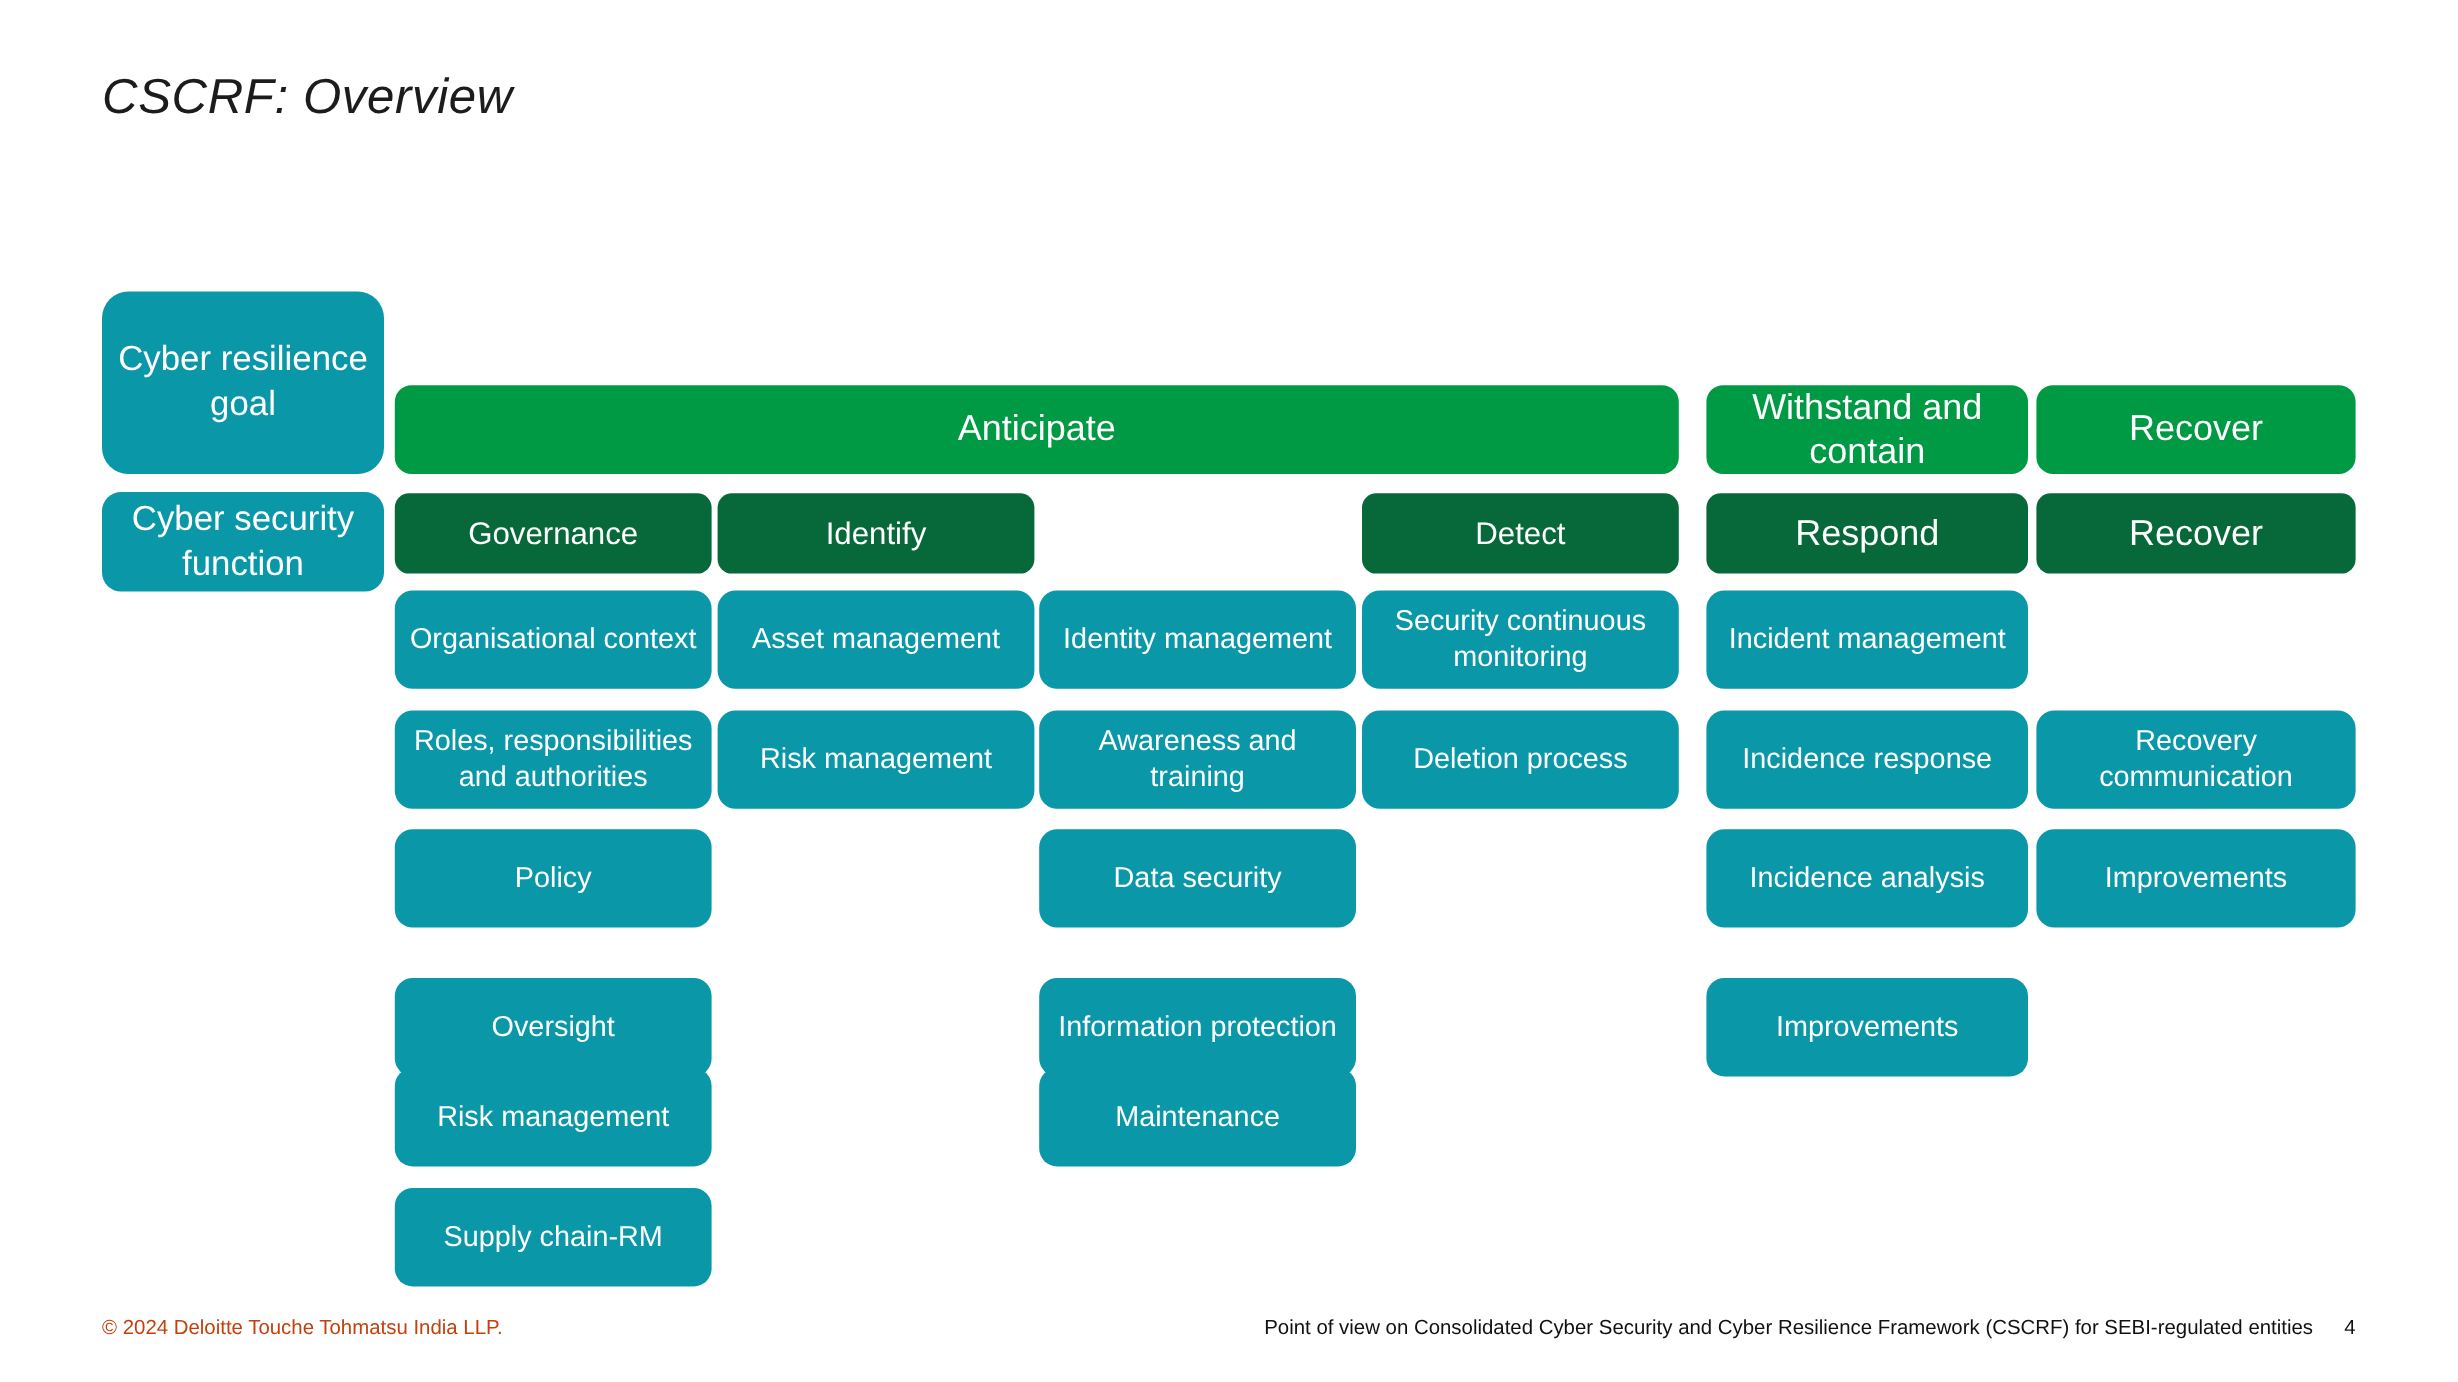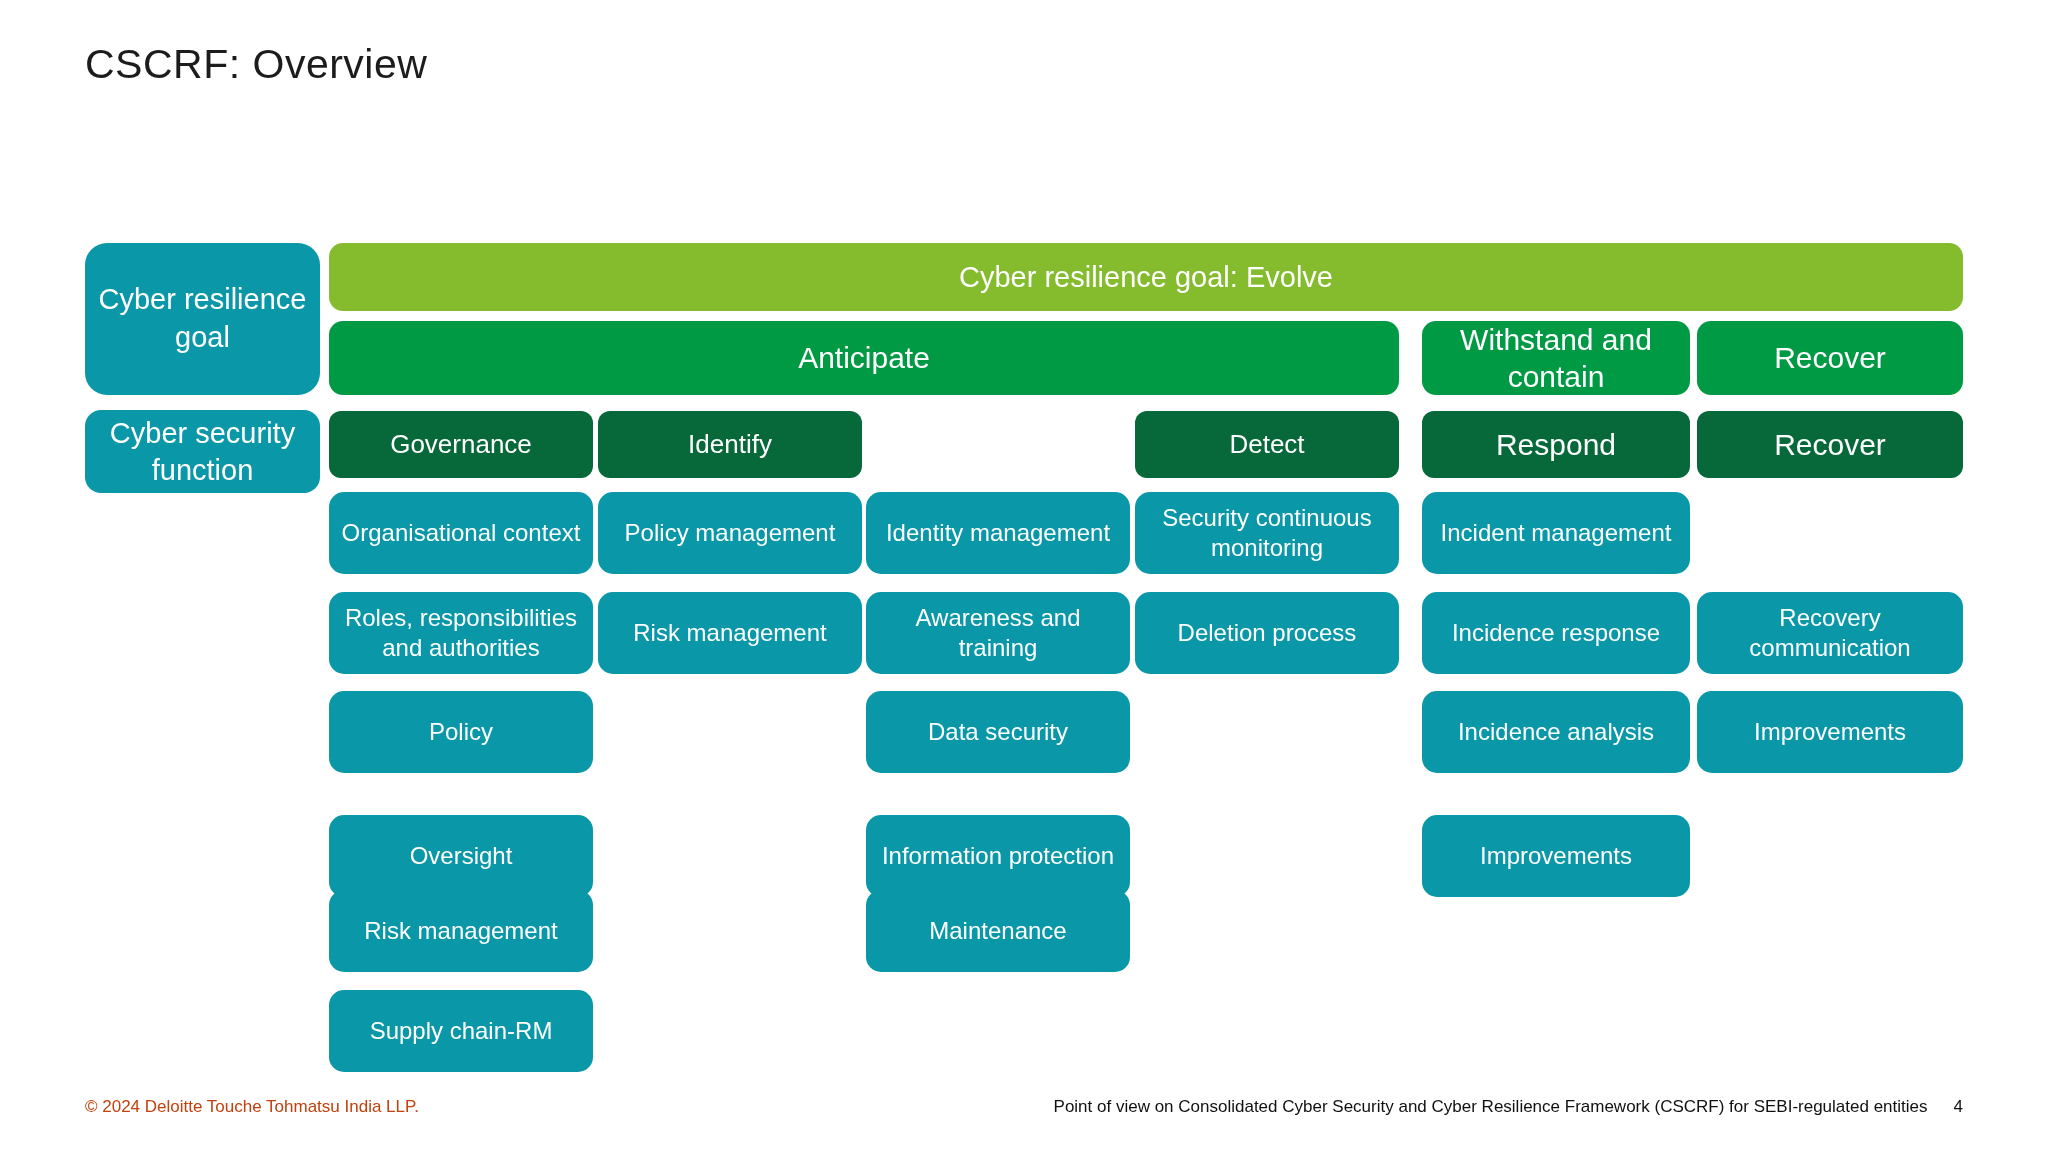--- a/index.html
+++ b/index.html
@@ -1,22 +1,22 @@
 <!DOCTYPE html>
 <html style="--teal: #0A97A8; --lime: #84BC2E; --green: #009A44; --dark_green: #07693A;"><head>
 <meta charset="utf-8">
 <style>
   html,body{margin:0;padding:0;}
   body{
     width:2048px;height:1152px;position:relative;background:#ffffff;
     font-family:"Liberation Sans", sans-serif;overflow:hidden;
   }
   .title{
-    position:absolute;left:85px;top:40px;font-size:41px;line-height:1.2;
-    color:#1c1c1c;letter-spacing:0.5px;
+    position:absolute;left:85px;top:56px;font-size:41px;line-height:1.2;
+    color:#1c1c1c;letter-spacing:0.5px;font-style:italic;
   }
   .box{
     position:absolute;display:flex;align-items:center;justify-content:center;
     text-align:center;color:#ffffff;box-sizing:border-box;padding:4px 10px;
   }
   
   .legend-goal{
     left:85px;top:243px;width:235px;height:152px;background:var(--teal);
     border-radius:22px;font-size:29px;line-height:1.3;
   }
@@ -58,38 +58,37 @@
 </style>
 </head>
 <body>
 
 <div class="title">CSCRF: Overview</div>
 
 <div class="box legend-goal">Cyber resilience goal</div>
 <div class="box legend-func">Cyber security function</div>
 
 <div class="diagram">
-  <div class="box bar-evolve">Cyber resilience goal: Evolve</div>
   <div class="box bar-anticipate">Anticipate</div>
   <div class="box bar-withstand">Withstand and contain</div>
   <div class="box bar-recover">Recover</div>
 
   <div class="col c1">
     <div class="box hdr">Governance</div>
     <div class="box cell r0">Organisational context</div>
     <div class="box cell r1">Roles, responsibilities and authorities</div>
     <div class="box cell r2">Policy</div>
     <div class="box cell r3">Oversight</div>
     <div class="box cell r4">Risk management</div>
     <div class="box cell r5">Supply chain-RM</div>
   </div>
 
   <div class="col c2">
     <div class="box hdr">Identify</div>
-    <div class="box cell r0">Policy management</div>
+    <div class="box cell r0">Asset management</div>
     <div class="box cell r1">Risk management</div>
   </div>
 
   <div class="col c3">
     <div class="box cell r0">Identity management</div>
     <div class="box cell r1">Awareness and training</div>
     <div class="box cell r2">Data security</div>
     <div class="box cell r3">Information protection</div>
     <div class="box cell r4">Maintenance</div>
   </div>

